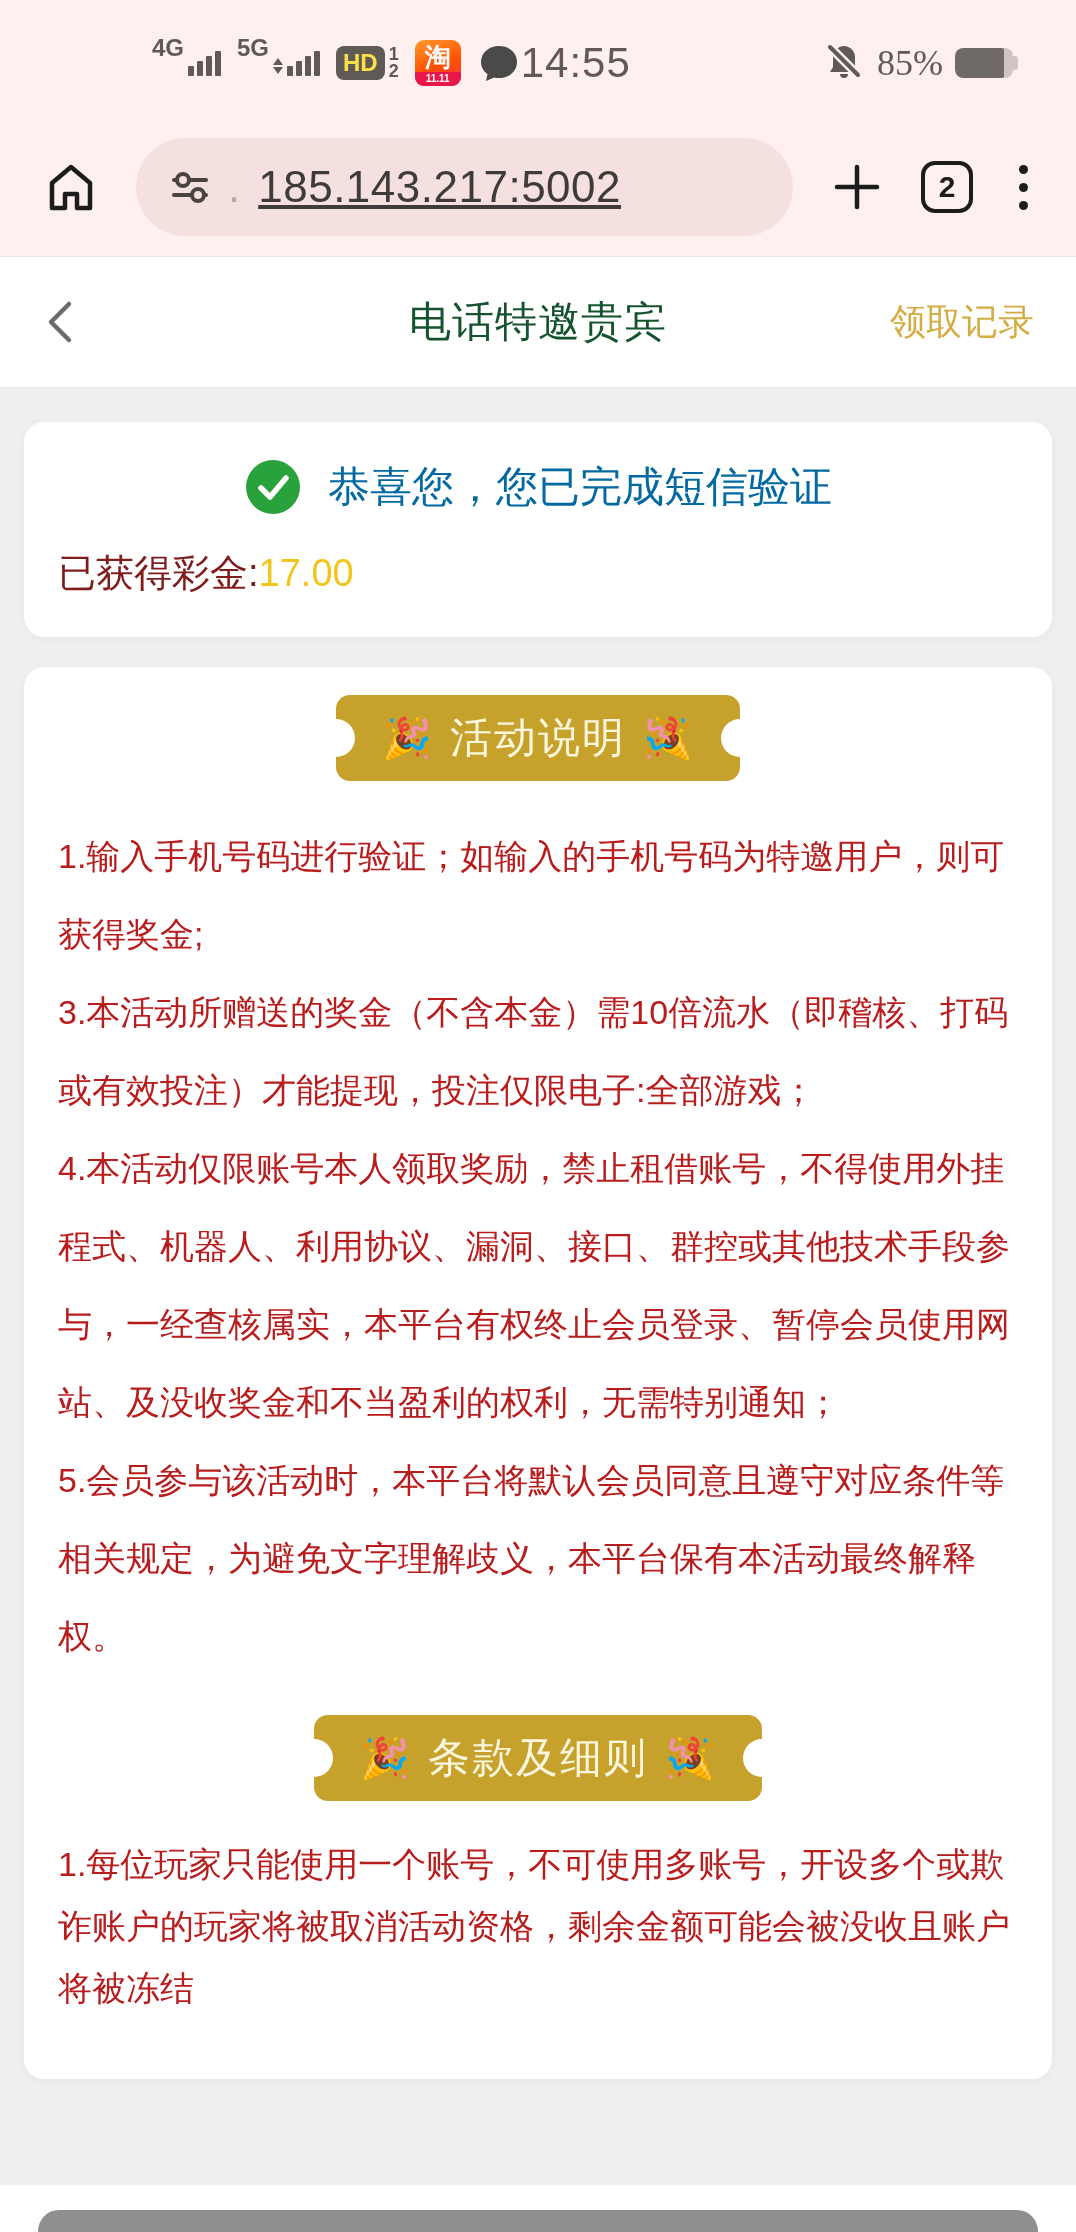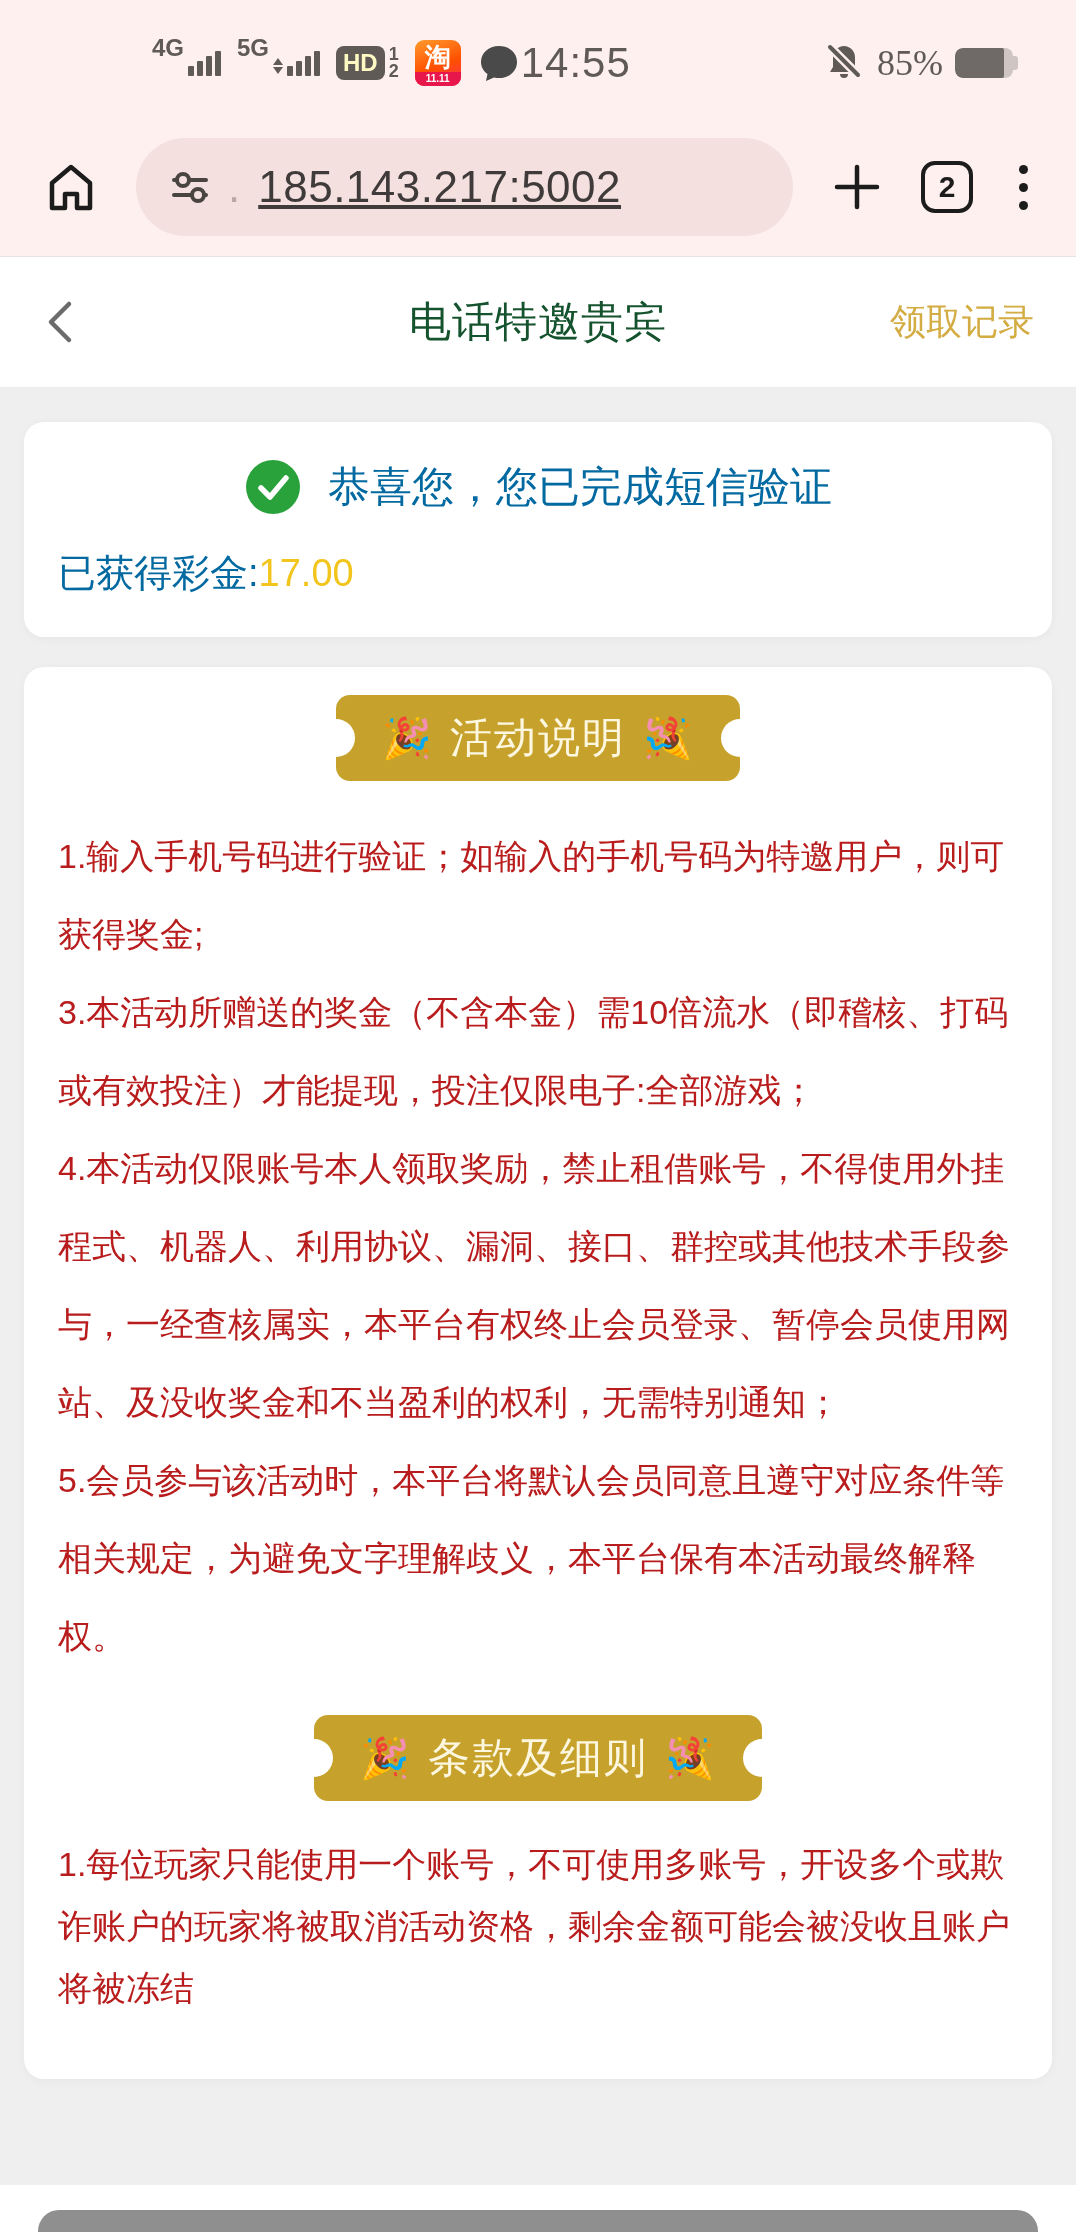--- a/index.html
+++ b/index.html
@@ -40,21 +40,21 @@
   .bars i { display: block; width: 6px; background: #5f5a56; border-radius: 1px; }
   .bars i:nth-child(1){height: 10px;} .bars i:nth-child(2){height: 15px;}
   .bars i:nth-child(3){height: 20px;} .bars i:nth-child(4){height: 25px;}
   .updown { display:inline-flex; flex-direction:column; gap:2px; transform: translateY(-2px); }
   .updown b { width:0; height:0; border-left:5px solid transparent; border-right:5px solid transparent; }
   .updown b.up { border-bottom:7px solid #5f5a56; }
   .updown b.dn { border-top:7px solid #5f5a56; }
 
   .hd-wrap { display: inline-flex; align-items: center; gap: 4px; }
   .hd-box {
-    background: #5f5a56; color: #fef9c3; font-weight: bold; font-size: 24px;
+    background: #5f5a56; color: #fde047; font-weight: bold; font-size: 24px;
     border-radius: 8px; padding: 5px 7px; line-height: 1;
   }
   .hd-frac { display: inline-flex; flex-direction: column; font-size: 18px; font-weight: bold; line-height: 17px; color: #5f5a56; }
 
   .taobao {
     width: 46px; height: 46px; border-radius: 9px; overflow: hidden; position: relative;
     background: linear-gradient(160deg, #ff9a2e 0%, #ff5000 55%, #ff2f5b 100%);
     display: flex; align-items: flex-start; justify-content: center;
   }
   .taobao .tb-char { color: #fff; font-size: 26px; font-weight: bold; line-height: 34px; }
@@ -108,21 +108,21 @@
   .page { position: relative; height: 1844px; overflow: hidden; }
 
   .card {
     background: #ffffff; border-radius: 20px; margin: 0 24px;
     box-shadow: 0 2px 10px rgba(0,0,0,0.04);
   }
   .result-card { margin-top: 34px; padding: 36px 34px 38px; }
   .result-row { display: flex; align-items: center; justify-content: center; gap: 26px; }
   .result-msg { font-size: 42px; color: #0369a1; font-weight: 500; }
   .bonus-row { margin-top: 32px; font-size: 38px; }
-  .bonus-label { color: #0369a1; }
+  .bonus-label { color: #7f1d1d; }
   .bonus-value { color: #f2c51c; }
 
   .rules-card { margin-top: 30px; padding: 28px 26px 60px; }
 
   .ribbon {
     position: relative; width: fit-content; margin: 0 auto;
     background: #c6a22c; color: #fdf7e0;
     border-radius: 14px; padding: 15px 46px;
     display: flex; align-items: center; gap: 18px;
     font-size: 42px; font-weight: 500; letter-spacing: 2px;

